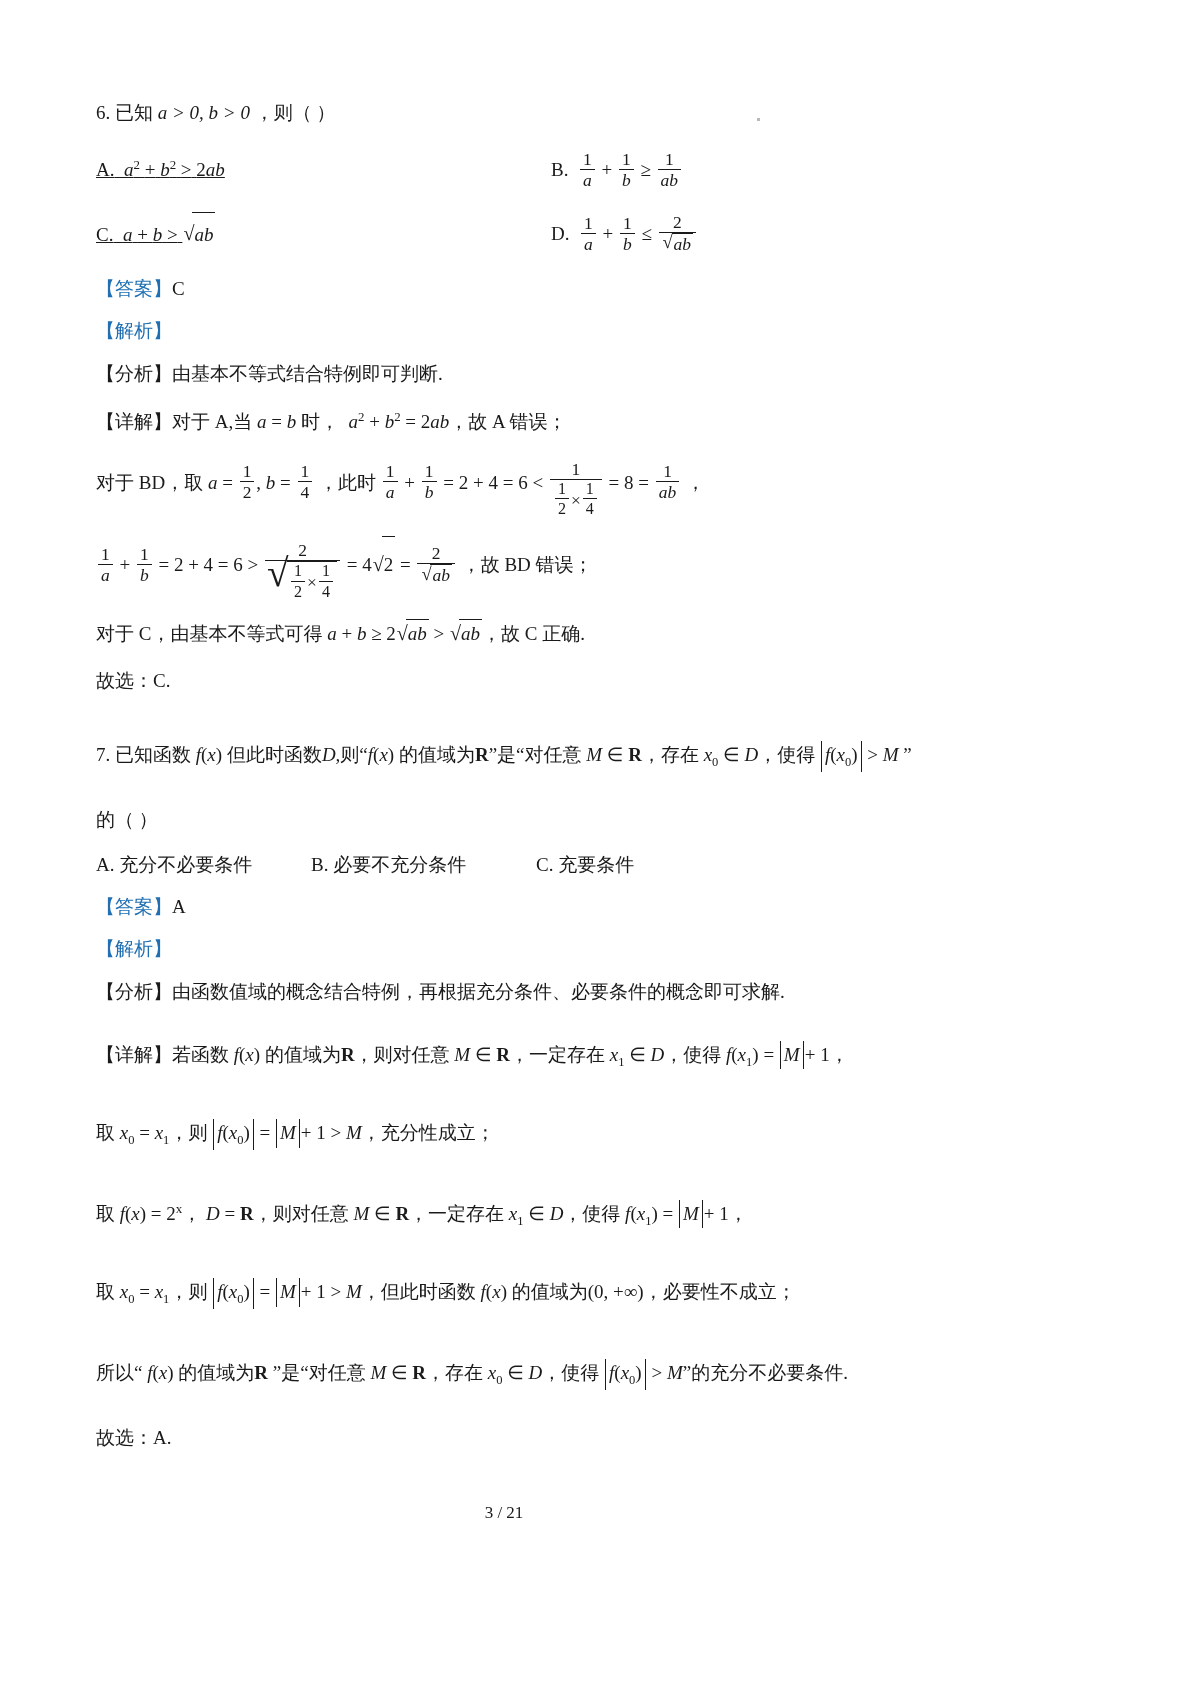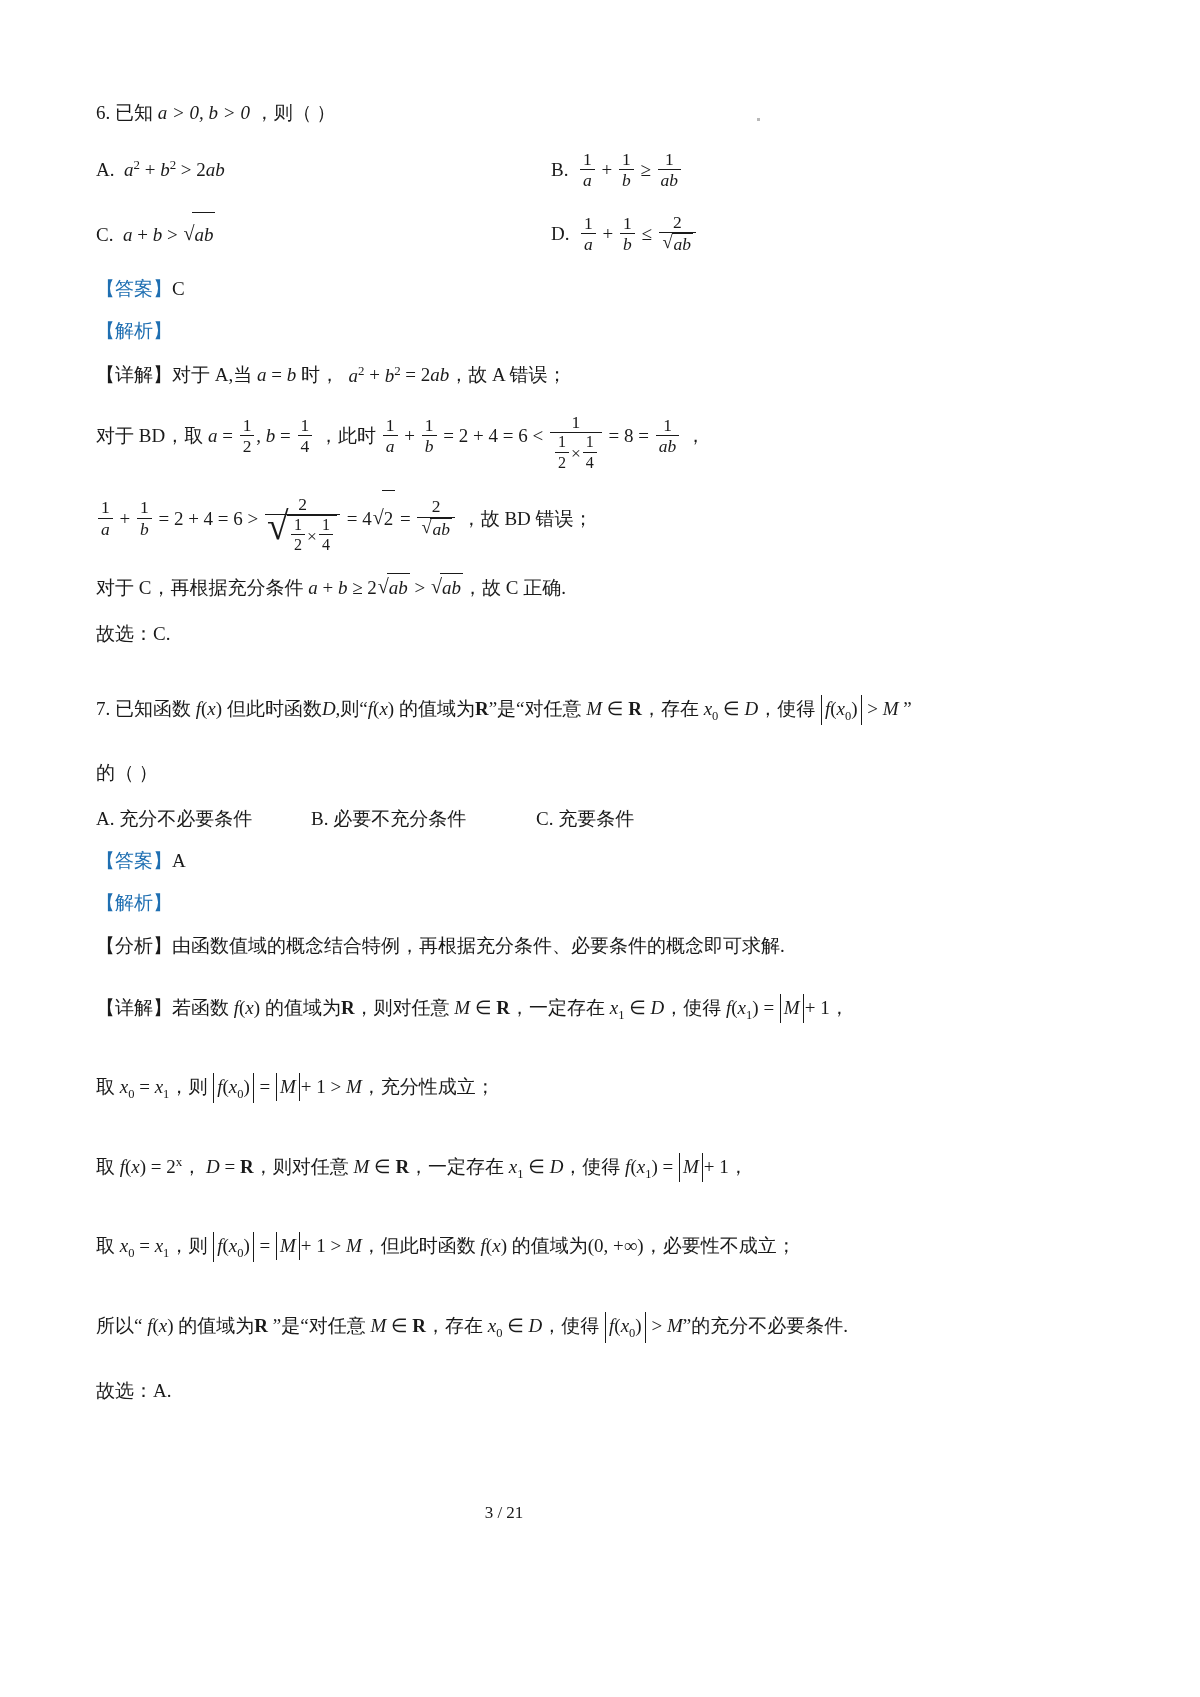--- a/index.html
+++ b/index.html
@@ -36,21 +36,21 @@
   .q-line {
     font-size: 19px;
     margin: 0 0 22px 0;
   }
   .opts {
     position: relative;
     display: flex;
     margin: 0 0 20px 0;
     font-size: 19px;
   }
-  .opt-left { width: 455px; }
+  .opt-left { width: 455px; text-decoration: underline; }
   .opt-right { flex: 1; }
   .ans-line {
     font-size: 19px;
     margin: 0 0 16px 0;
   }
   .tag { color: #1f6fb2; }
   
   .mi { font-family: "Liberation Serif", serif; font-style: italic; }
   .mn { font-family: "Liberation Serif", serif; font-style: normal; }
   .mrm { font-family: "Liberation Serif", serif; font-style: normal; font-weight: bold; }
@@ -172,20 +172,23 @@
     </div>
 
     <div class="ans-line">
       <span class="tag">【答案】</span><span>C</span>
     </div>
 
     <div class="ans-line">
       <span class="tag">【解析】</span>
     </div>
 
+    <div class="line">
+      <span>【分析】</span><span>由基本不等式结合特例即可判断.</span>
+    </div>
 
     <div class="line">
       <span>【详解】</span><span>对于 A,当</span>
       <span class="mi">a</span> <span class="nb">=</span> <span class="mi">b</span>
       <span>时，</span>
       &nbsp;<span class="mi">a<span class="sup nb">2</span></span> <span class="nb">+</span> <span class="mi">b<span class="sup nb">2</span></span> <span class="nb">=</span> <span class="mn">2</span><span class="mi">ab</span><span>，故 A 错误；</span>
     </div>
 
     <div class="line tallrow">
       <span>对于 BD，取</span>
@@ -208,21 +211,21 @@
       <span class="frac"><span class="num mn">1</span><span class="den mi">b</span></span>
       <span class="nb">= 2 + 4 = 6 &gt;</span>
       <span class="frac big"><span class="num mn">2</span><span class="den"><span class="sqrt tall"><span class="rad"><span class="frac"><span class="num mn">1</span><span class="den mn">2</span></span><span class="nb">×</span><span class="frac"><span class="num mn">1</span><span class="den mn">4</span></span></span></span></span></span>
       <span class="nb">= 4</span><span class="sqrt"><span class="rad mn">2</span></span>
       <span class="nb">=</span>
       <span class="frac"><span class="num mn">2</span><span class="den"><span class="sqrt"><span class="rad mi">ab</span></span></span></span>
       <span>，故 BD 错误；</span>
     </div>
 
     <div class="line">
-      <span>对于 C，再根据充分条件</span>
+      <span>对于 C，由基本不等式可得</span>
       <span class="mi">a</span> <span class="nb">+</span> <span class="mi">b</span> <span class="nb">≥ 2</span><span class="sqrt"><span class="rad mi">ab</span></span>
       <span class="nb">&gt;</span> <span class="sqrt"><span class="rad mi">ab</span></span><span>，故 C 正确.</span>
     </div>
 
     <div class="line">
       <span>故选：C.</span>
     </div>
 
     <div class="line" style="margin-top:30px;">
       <span>7.</span>

